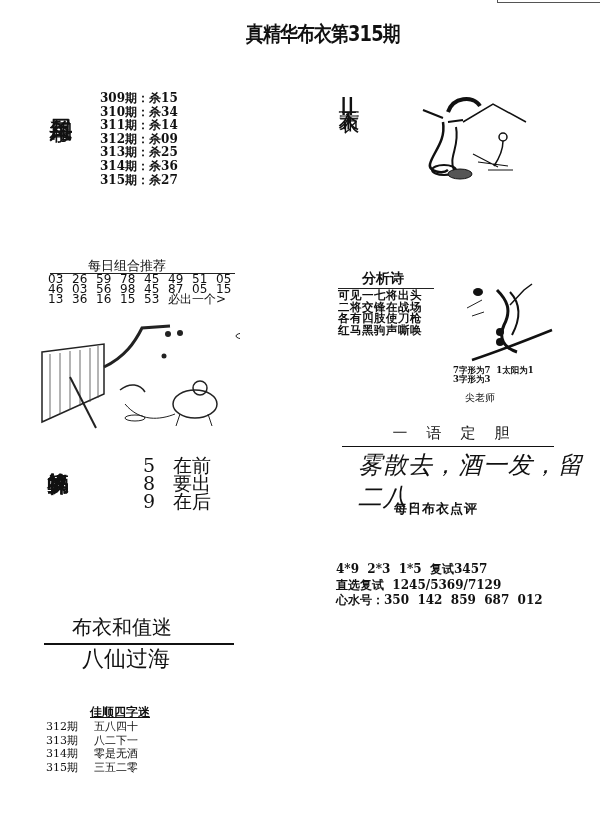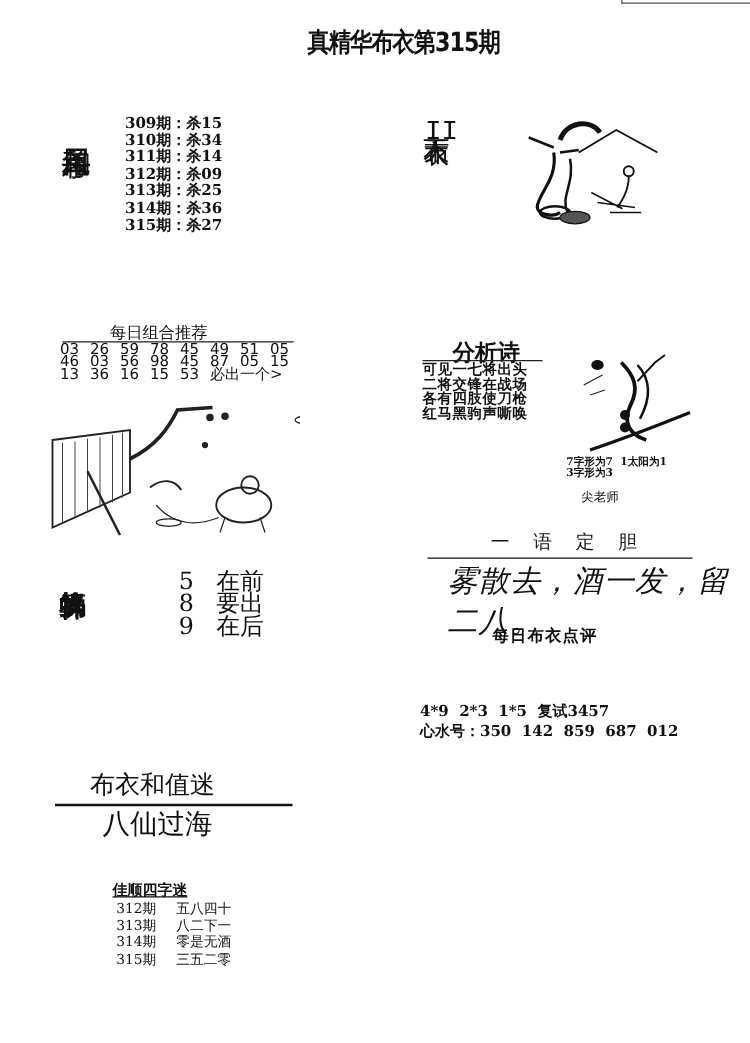--- a/index.html
+++ b/index.html
@@ -18,24 +18,24 @@
   .combo-rows { left: 48px; top: 274px; font-size: 12px; line-height: 10px; font-family: "DejaVu Sans", sans-serif; }
   .combo-row span { display: inline-block; width: 24px; }
   .combo-row .tail { width: auto; }
   .mayi-label { left: 46px; top: 456px; font-size: 21px; font-weight: bold; font-family: "DejaVu Sans", sans-serif; line-height: 23px; }
   .mayi-rows { left: 143px; top: 456px; font-size: 19px; line-height: 18px; }
   .mayi-rows .num { display: inline-block; width: 30px; }
   .riddle-title { left: 72px; top: 614px; font-size: 20px; }
   .riddle-line { left: 44px; top: 643px; width: 190px; border-top: 2px solid #111; }
   .riddle-answer { left: 82px; top: 644px; font-size: 22px; text-align: right; }
   .four-title { left: 90px; top: 704px; font-size: 12px; font-weight: bold; text-decoration: underline; text-align: right; }
-  .four-rows { left: 46px; top: 720px; font-size: 11px; line-height: 13.5px; margin-left: 47px; }
+  .four-rows { left: 46px; top: 720px; font-size: 11px; line-height: 13.5px; }
   .four-rows .p { display: inline-block; width: 48px; }
   .buyi-label { left: 338px; top: 95px; font-size: 21px; line-height: 22px; font-family: "DejaVu Sans", sans-serif; }
-  .poem-title { left: 362px; top: 270px; font-size: 18px; font-weight: bold; font-family: Liberation Serif, serif; }
+  .poem-title { left: 362px; top: 270px; font-size: 14px; font-weight: bold; font-family: Liberation Serif, serif; }
   .poem-line { left: 338px; top: 288px; width: 96px; border-top: 1.5px solid #222; }
   .poem-rows { left: 338px; top: 290px; font-size: 11.5px; line-height: 11.5px; font-weight: bold; letter-spacing: 0.5px; }
   .hint { left: 453px; top: 366px; font-size: 8.5px; font-weight: bold; line-height: 9px; }
   .teacher { left: 465px; top: 391px; font-size: 10px; }
   .yiyu-title { left: 383px; top: 424px; font-size: 15px; word-spacing: 0; text-align: center; }
   .yiyu-title span { display: inline-block; width: 34px; }
   .yiyu-line { left: 342px; top: 446px; width: 212px; border-top: 1.5px solid #111; }
   .yiyu-text { left: 358px; top: 449px; font-size: 24px; letter-spacing: 1px; font-style: italic; }
   .review-title { left: 394px; top: 500px; font-size: 13px; font-weight: bold; letter-spacing: 1px; }
   .review-rows { left: 336px; top: 562px; font-size: 12px; line-height: 15.5px; font-weight: bold; }
@@ -112,21 +112,21 @@
 <div class="abs four-title">佳顺四字迷</div>
 <div class="abs four-rows">
   <div><span class="p">312期</span><span>五八四十</span></div>
   <div><span class="p">313期</span><span>八二下一</span></div>
   <div><span class="p">314期</span><span>零是无酒</span></div>
   <div><span class="p">315期</span><span>三五二零</span></div>
 </div>
 
 <div class="abs buyi-label">
   <div class="vert">布衣天下</div>
-  <div style="font-family:Liberation Mono, monospace;font-size:22px;padding-left:2px">II</div>
+  <div style="font-family:Liberation Sans, sans-serif;font-size:26px;padding-left:2px">II</div>
 </div>
 <svg style="left:418px;top:92px" width="115" height="100" viewBox="0 0 115 100">
   <path d="M30,20 C35,5 55,3 62,14" stroke="#111" stroke-width="4" fill="none"></path>
   <path d="M45,30 L75,12 L108,30" stroke="#111" stroke-width="1.5" fill="none"></path>
   <path d="M5,18 L25,26 M30,30 L45,28" stroke="#111" stroke-width="2" fill="none"></path>
   <path d="M25,30 C28,50 15,60 12,72 C10,80 25,82 30,78" stroke="#111" stroke-width="2.5" fill="none"></path>
   <path d="M38,35 C42,55 30,65 36,78" stroke="#111" stroke-width="2" fill="none"></path>
   <ellipse cx="26" cy="78" rx="12" ry="5" fill="none" stroke="#111" stroke-width="2"></ellipse>
   <ellipse cx="42" cy="82" rx="12" ry="5" fill="#555" stroke="#111"></ellipse>
   <circle cx="85" cy="45" r="4" fill="none" stroke="#111" stroke-width="1.5"></circle>
@@ -160,14 +160,15 @@
 
 <div class="abs yiyu-title">
   <span>一</span><span>语</span><span>定</span><span>胆</span>
 </div>
 <div class="abs yiyu-line"></div>
 <div class="abs yiyu-text">雾散去，酒一发，留二八。</div>
 
 <div class="abs review-title">每日布衣点评</div>
 <div class="abs review-rows">
   <div style="white-space:pre">4*9  2*3  1*5  复试3457</div>
+  <div style="white-space:pre">直选复试  1245/5369/7129</div>
   <div style="white-space:pre">心水号：350  142  859  687  012</div>
 </div>
 
 </body></html>

